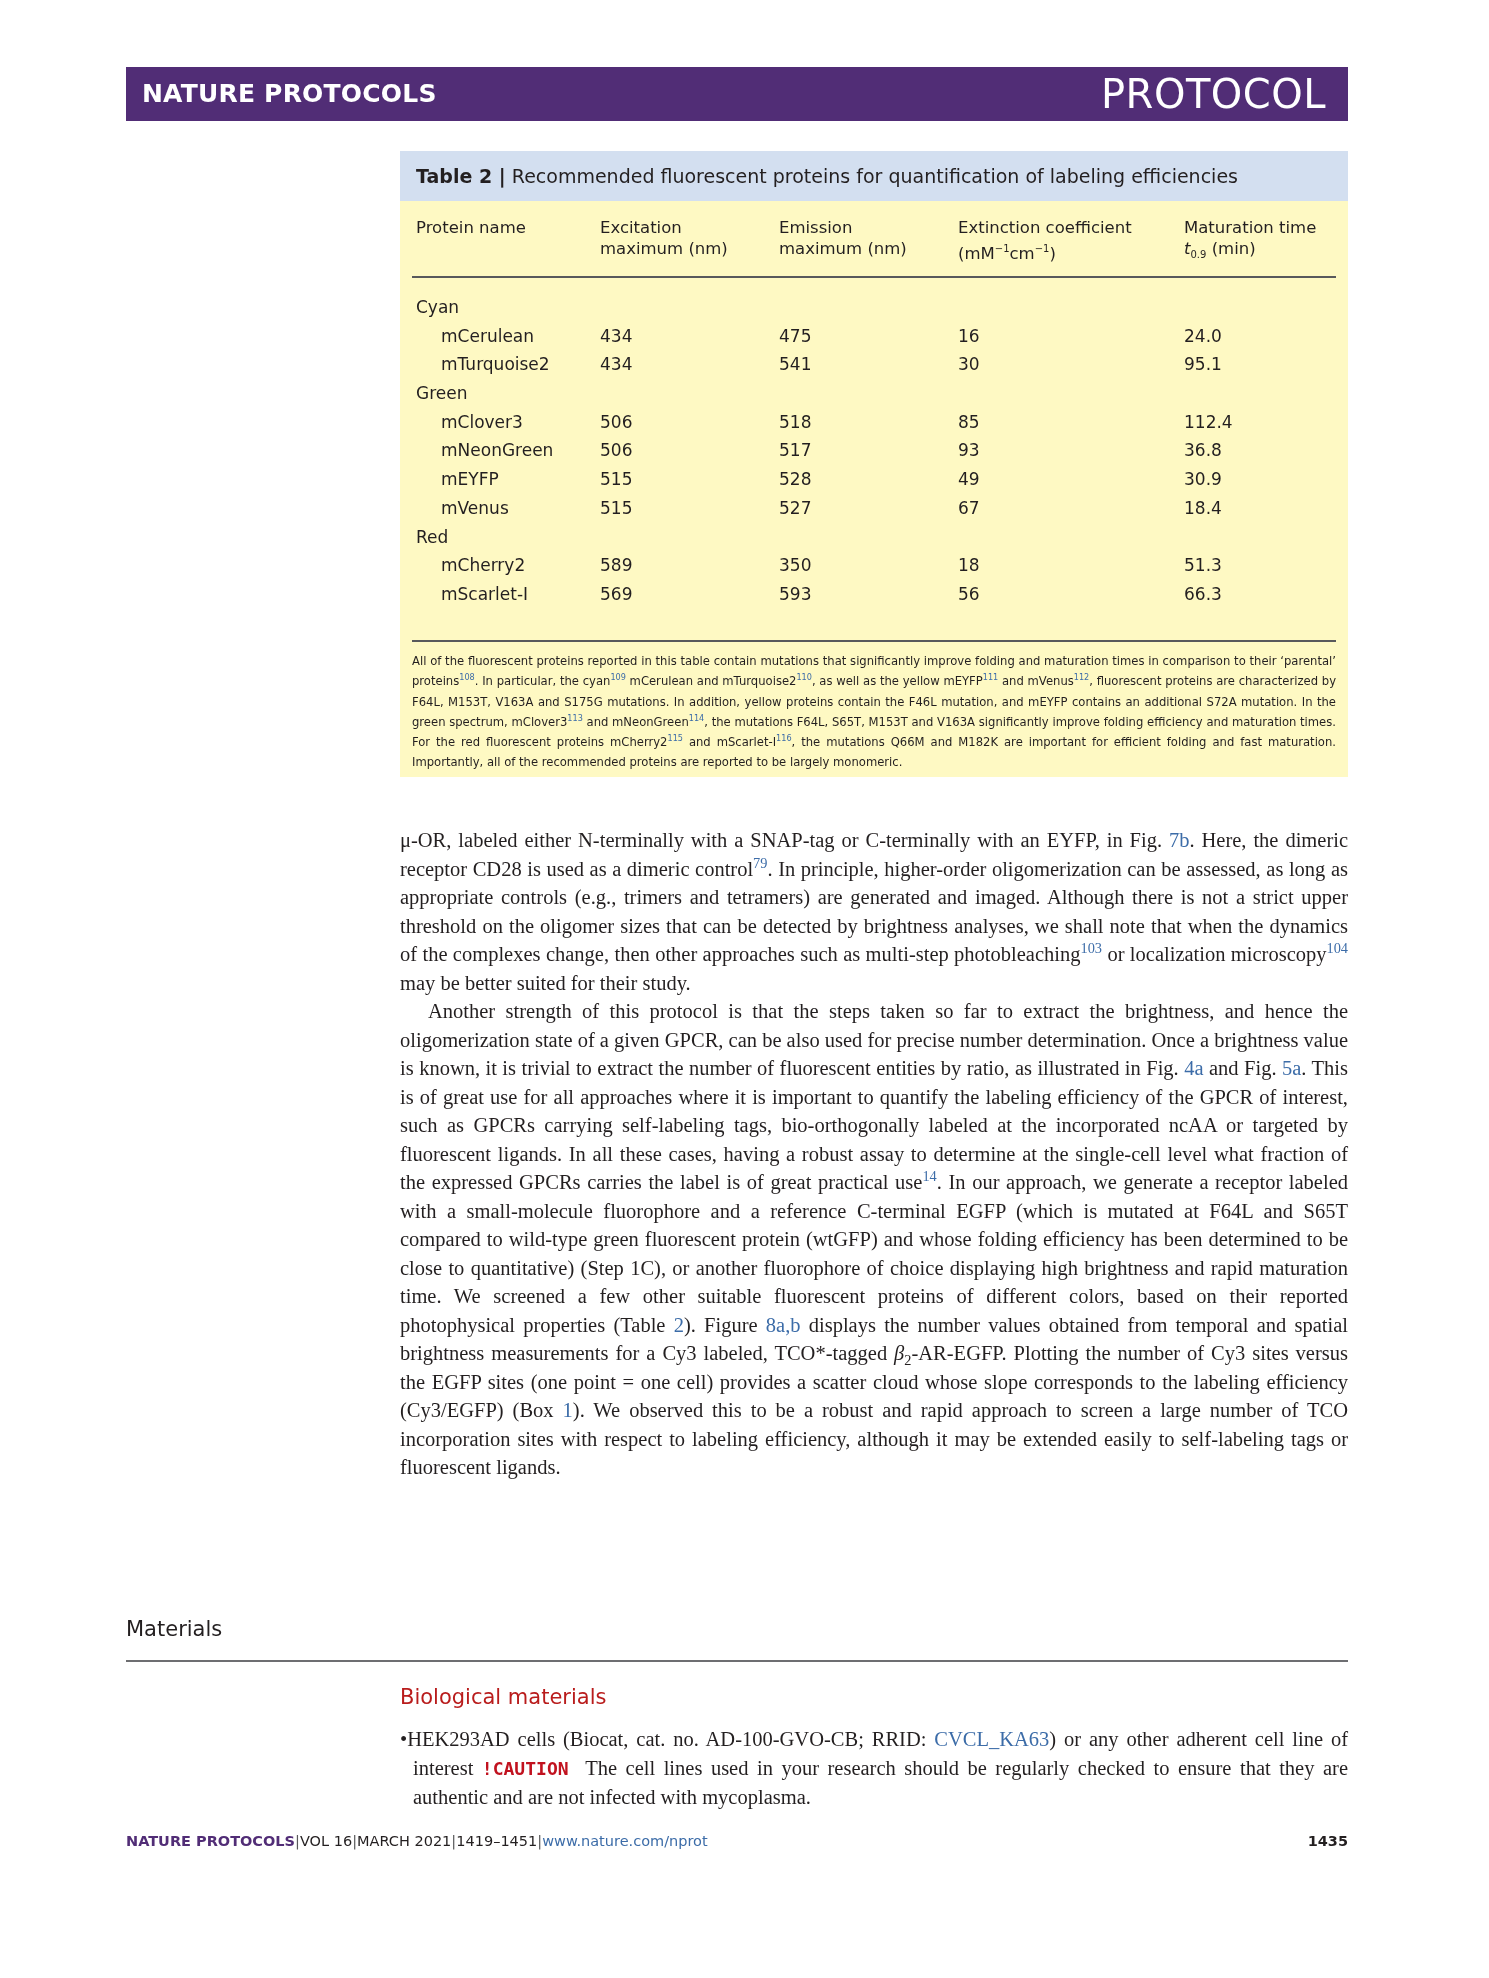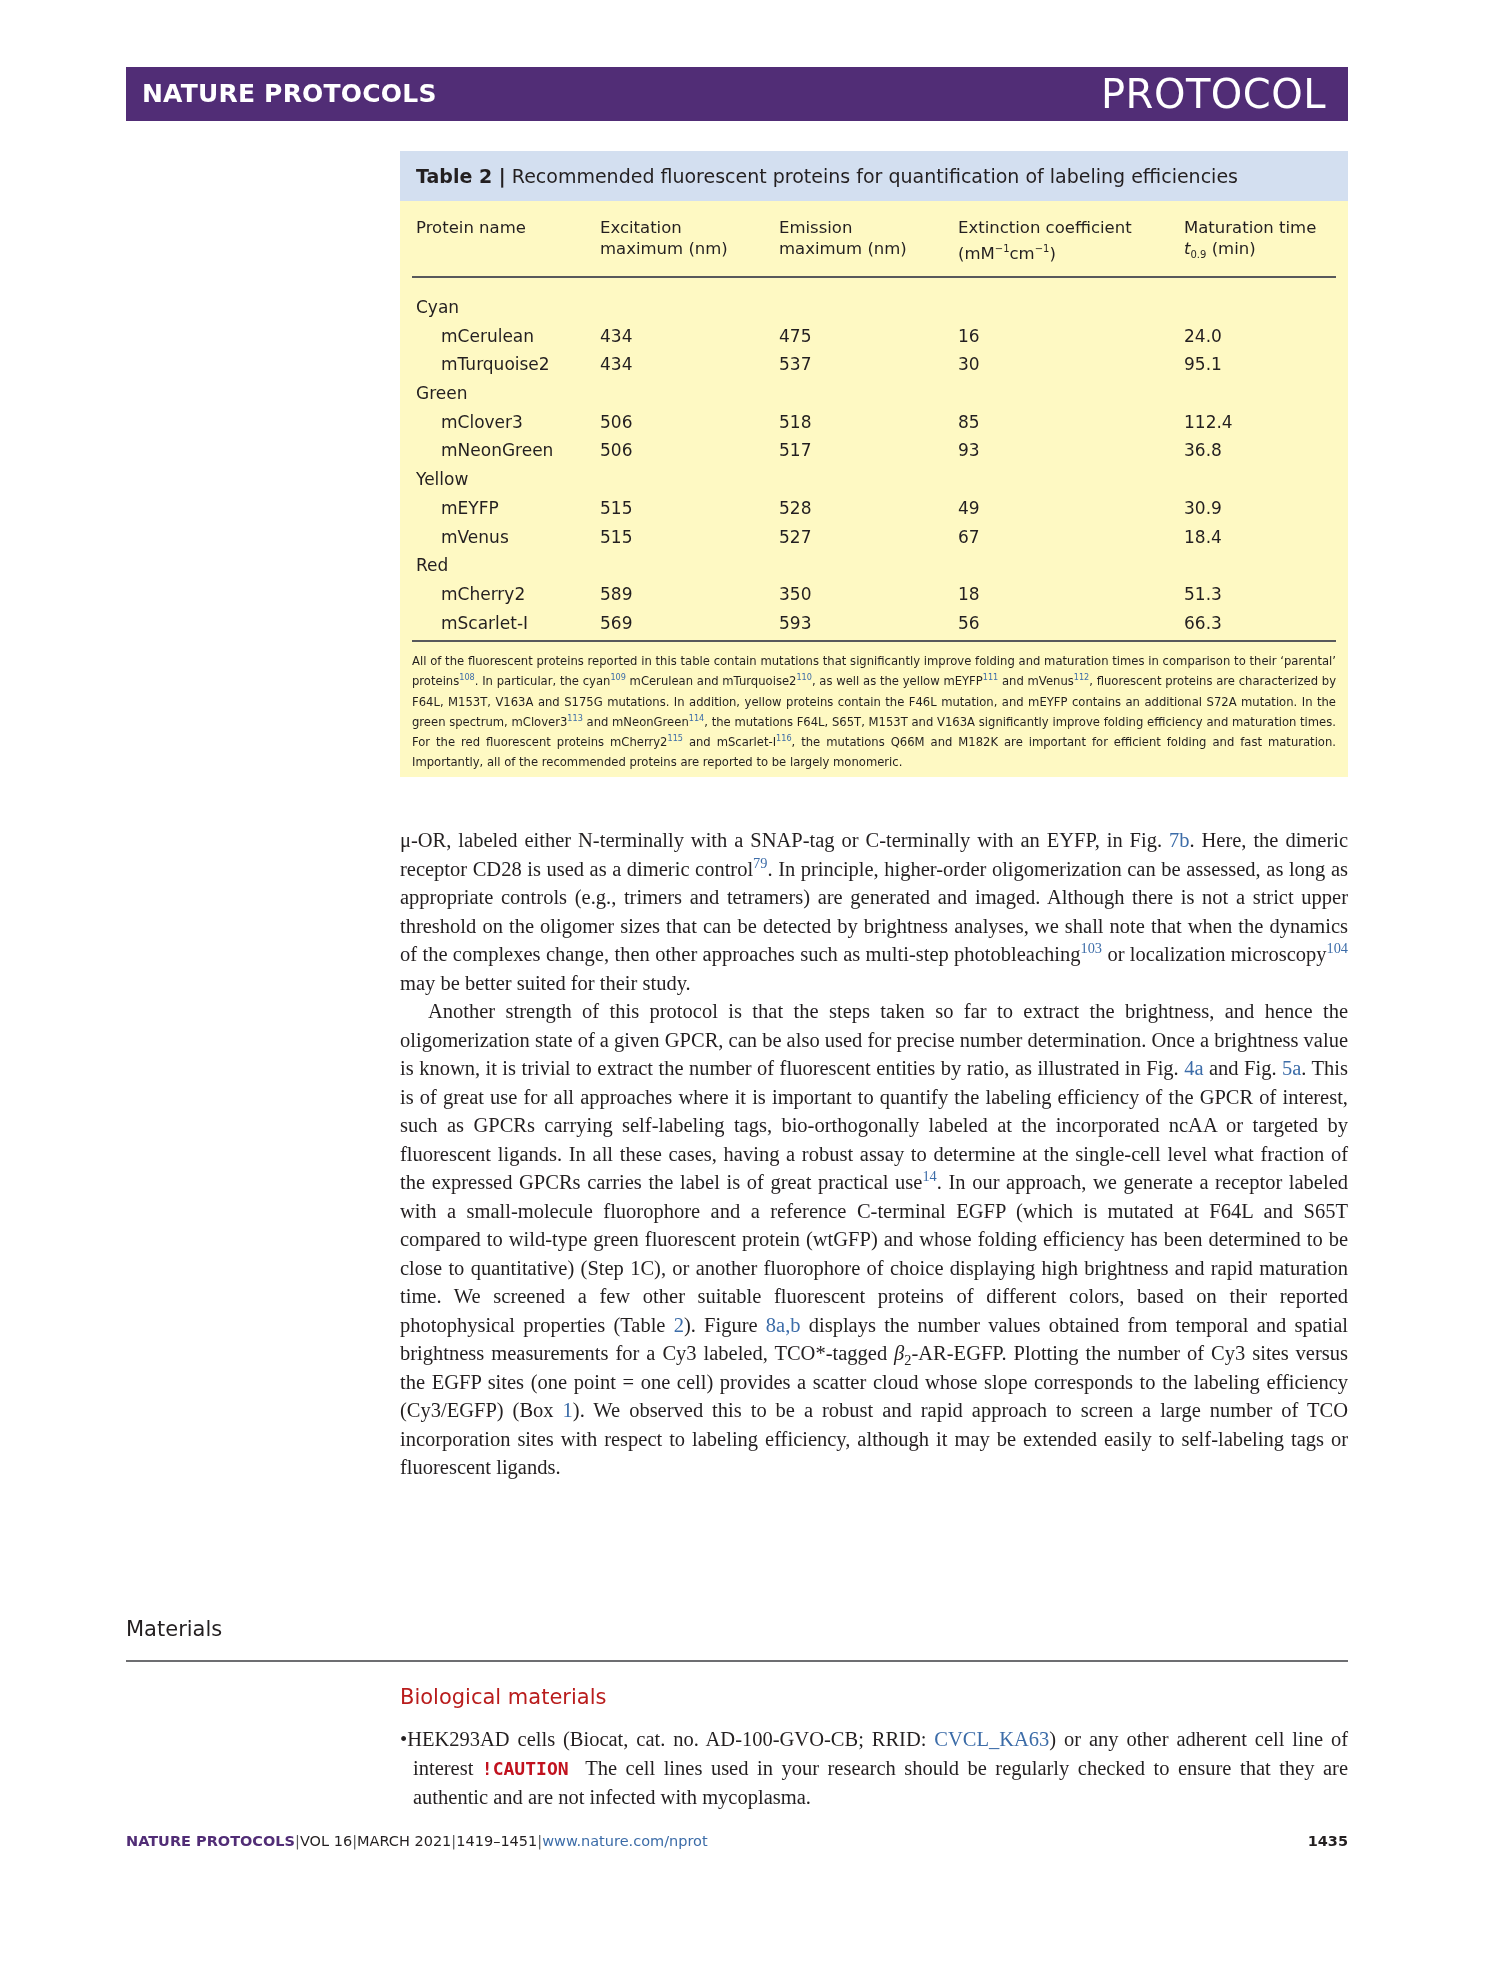--- a/index.html
+++ b/index.html
@@ -111,43 +111,40 @@
       <div class="trow">
         <span class="c0 indent">mCerulean</span>
         <span class="c1">434</span>
         <span class="c2">475</span>
         <span class="c3">16</span>
         <span class="c4">24.0</span>
       </div>
       <div class="trow">
         <span class="c0 indent">mTurquoise2</span>
         <span class="c1">434</span>
-        <span class="c2">537</span>
+        <span class="c2">541</span>
         <span class="c3">30</span>
         <span class="c4">95.1</span>
       </div>
       <div class="trow">
         <span class="c0">Green</span>
       </div>
       <div class="trow">
         <span class="c0 indent">mClover3</span>
         <span class="c1">506</span>
         <span class="c2">518</span>
         <span class="c3">85</span>
         <span class="c4">112.4</span>
       </div>
       <div class="trow">
         <span class="c0 indent">mNeonGreen</span>
         <span class="c1">506</span>
         <span class="c2">517</span>
         <span class="c3">93</span>
         <span class="c4">36.8</span>
-      </div>
-      <div class="trow">
-        <span class="c0">Yellow</span>
       </div>
       <div class="trow">
         <span class="c0 indent">mEYFP</span>
         <span class="c1">515</span>
         <span class="c2">528</span>
         <span class="c3">49</span>
         <span class="c4">30.9</span>
       </div>
       <div class="trow">
         <span class="c0 indent">mVenus</span>

